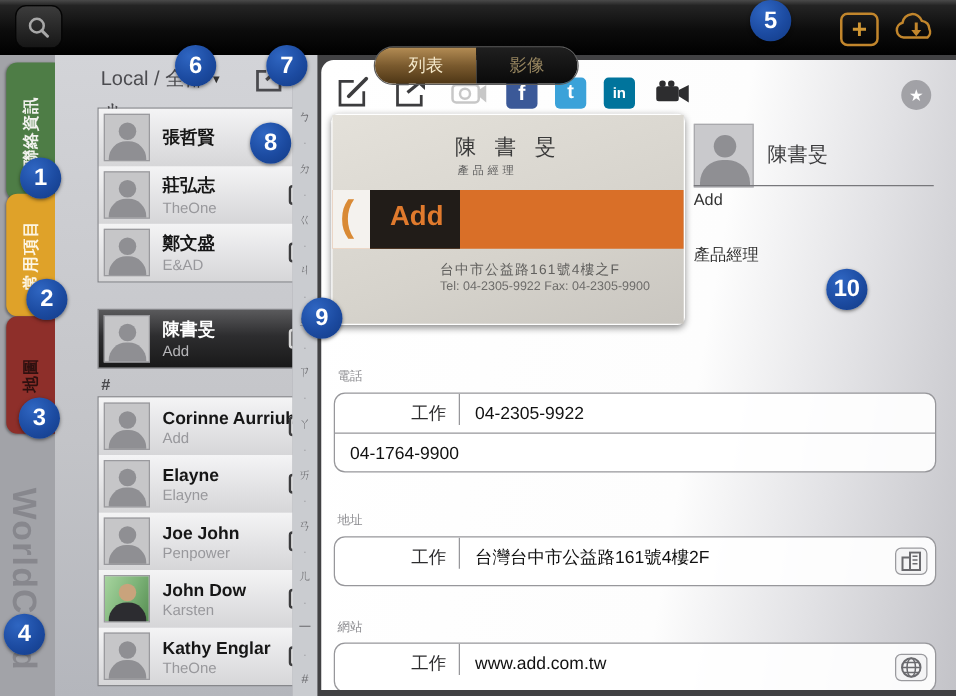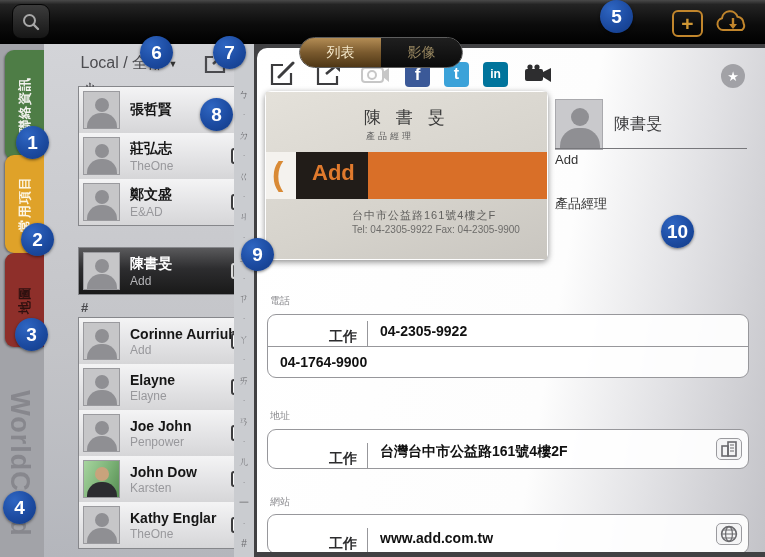--- a/index.html
+++ b/index.html
@@ -103,21 +103,21 @@
   .d-avatar::before { content:""; position:absolute; left:15px; top:8px; width:18px; height:18px; border-radius:50%; background:#8f8f93; }
   .d-avatar::after { content:""; position:absolute; left:4px; top:28px; width:40px; height:26px; border-radius:18px 18px 0 0; background:#8f8f93; }
   .d-name { position:absolute; left:357px; top:66px; font-size:16px; color:#3b3b3d; }
   .d-underline { position:absolute; left:298px; top:100px; width:192px; height:1px; background:#77777b; }
   .d-company { position:absolute; left:298px; top:104px; font-size:13px; color:#333; }
   .d-title { position:absolute; left:298px; top:147px; font-size:13px; color:#333; }
 
   .f-sec-label { position:absolute; left:13px; font-size:10px; color:#8c8c90; }
   .f-table { position:absolute; left:10px; width:482px; border:1px solid #97979b; border-radius:9px;
     background:rgba(255,255,255,.92); overflow:hidden; }
-  .f-row { display:flex; align-items:flex-end; position:relative;font-weight:bold; }
+  .f-row { display:flex; align-items:flex-start; position:relative; }
   .f-row + .f-row { border-top:1px solid #97979b; }
   .f-label { width:100px; flex:0 0 auto; text-align:right; padding:7px 10px 0 0; font-size:14px; color:#2c2c2e;
     border-right:1px solid #97979b; }
   .f-value { padding:7px 36px 7px 12px; font-size:14px; color:#111; white-space:nowrap; overflow:hidden; }
   .f-iconbtn { position:absolute; right:6px; top:50%; margin-top:-11px; width:26px; height:22px;
     border:1px solid #9a9a9e; border-radius:5px; background:#f4f4f5; display:flex; align-items:center; justify-content:center; }
 
   
   .callout { position:absolute; width:33px; height:33px; border-radius:50%;
     background:radial-gradient(circle at 35% 28%, #2f66c2 0%, #1c4ba1 55%, #123a85 100%);

